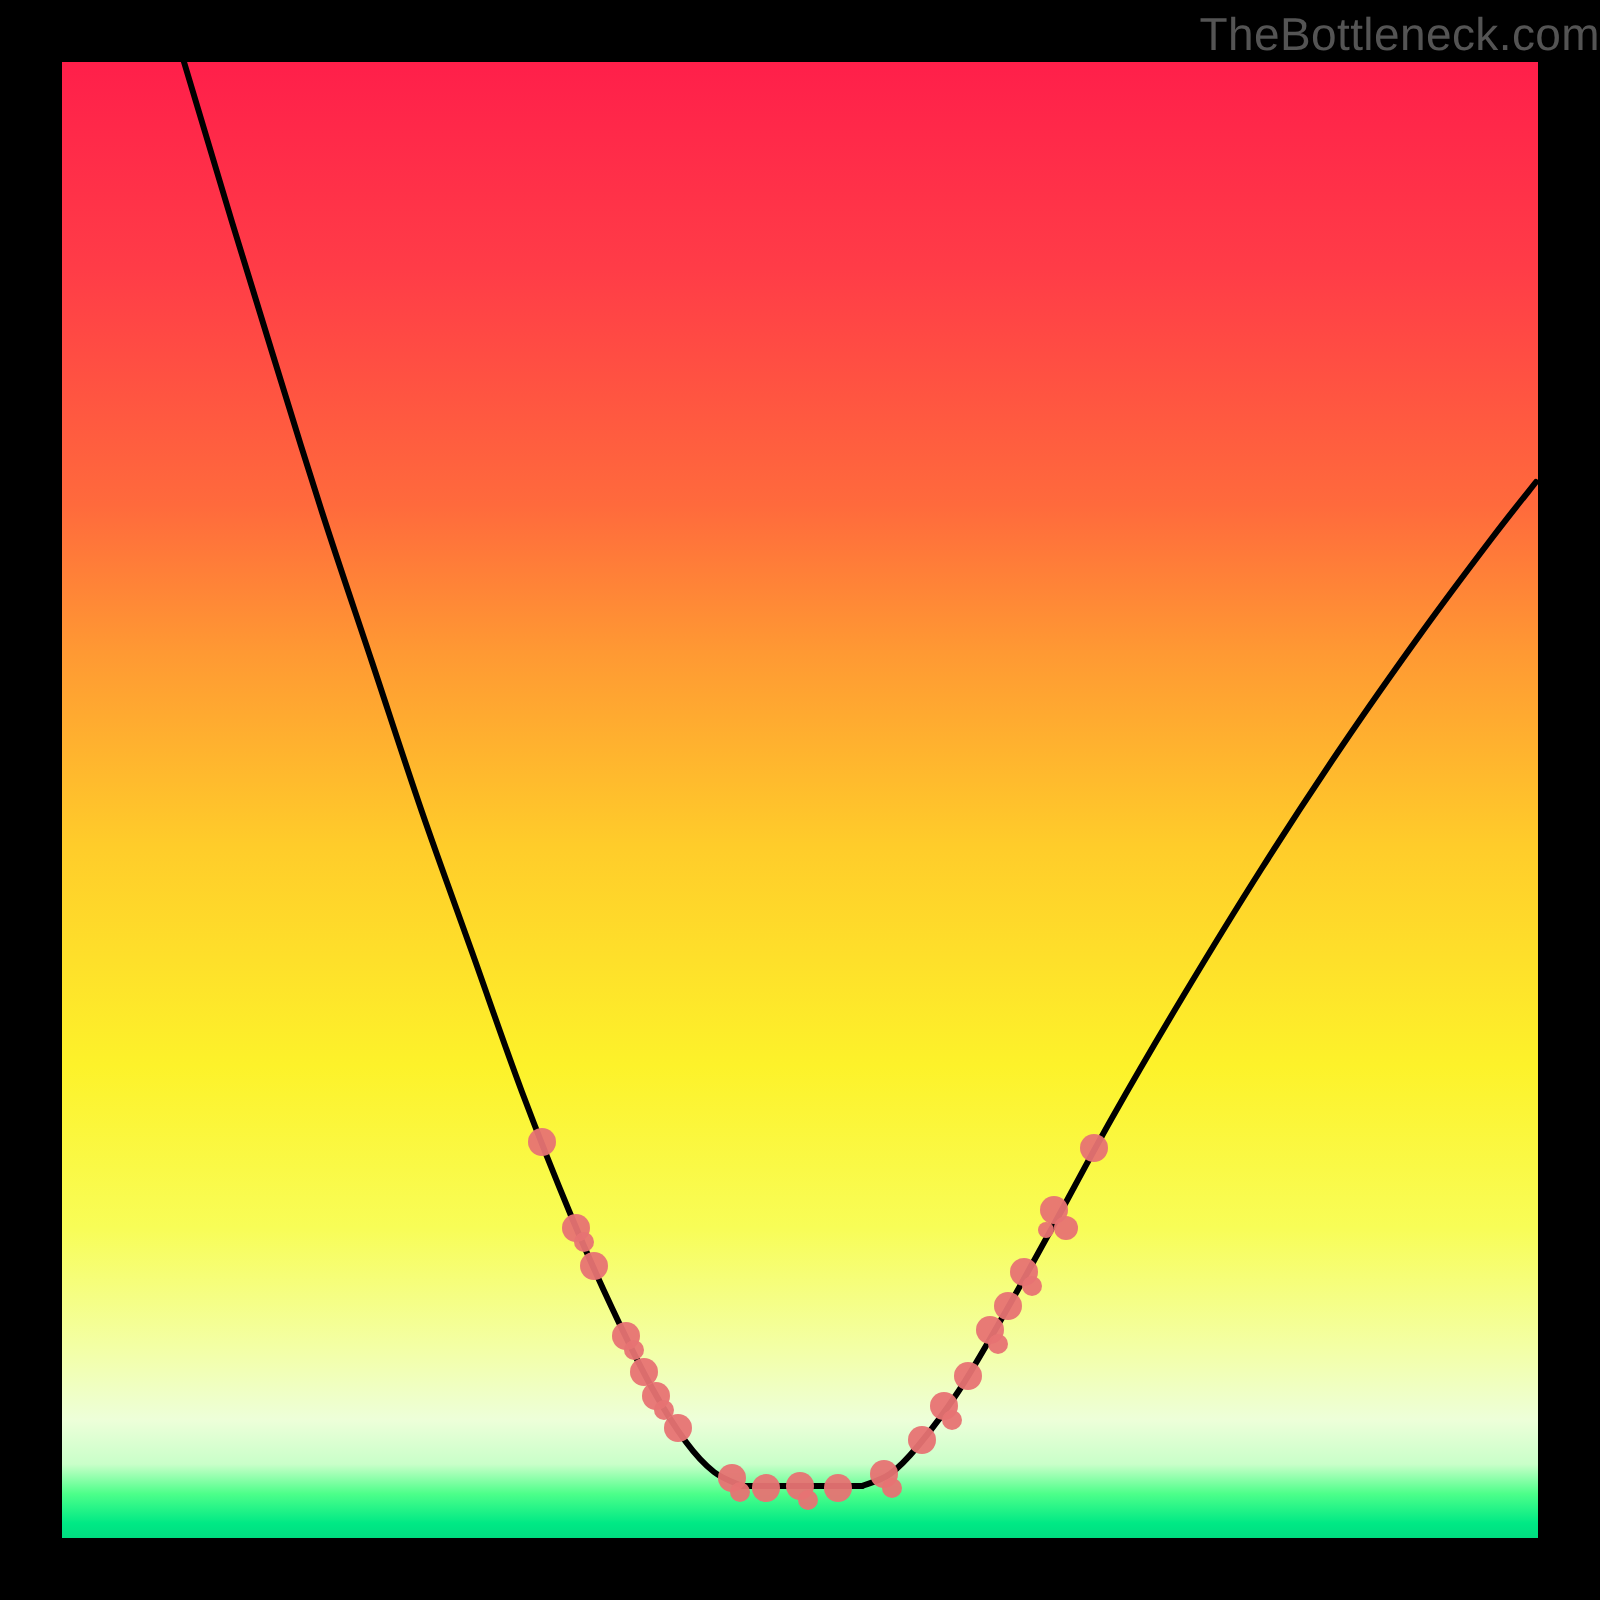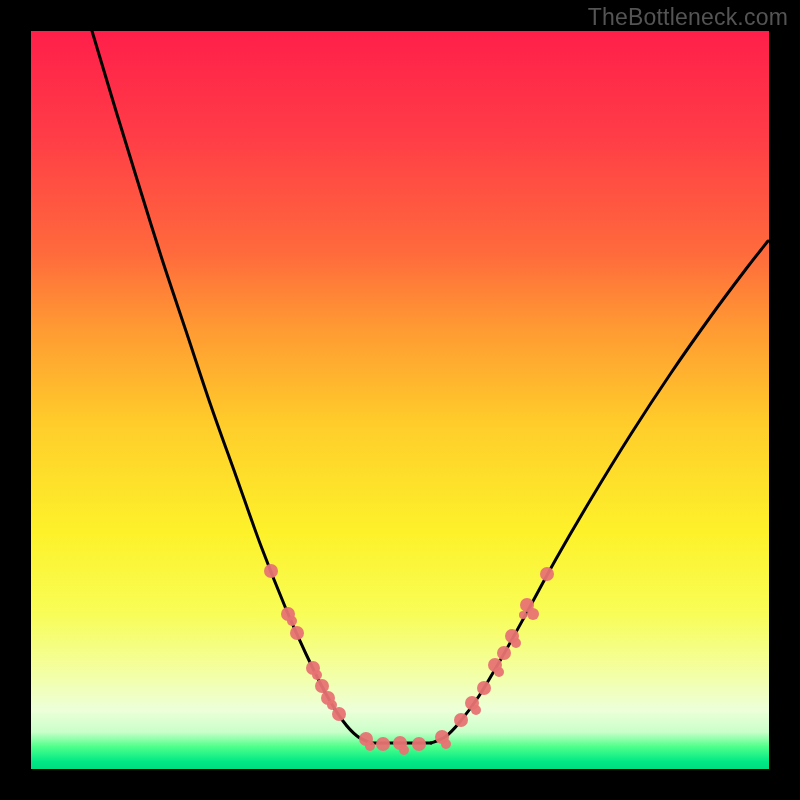--- a/index.html
+++ b/index.html
@@ -37,21 +37,21 @@
       #edffd9 92%,
       #c9ffc9 95%,
       #4dff8a 97%,
       #00e985 99%,
       #00dd80 100%
     );
   }
   .watermark {
     position: absolute;
     top: 4px;
-    right: 12px;
+    right: 0;
     color: #545454;
     font-size: 23px;
     font-weight: 400;
     letter-spacing: 0.2px;
     user-select: none;
   }
   svg.overlay {
     position: absolute;
     left: 0;
     top: 0;

